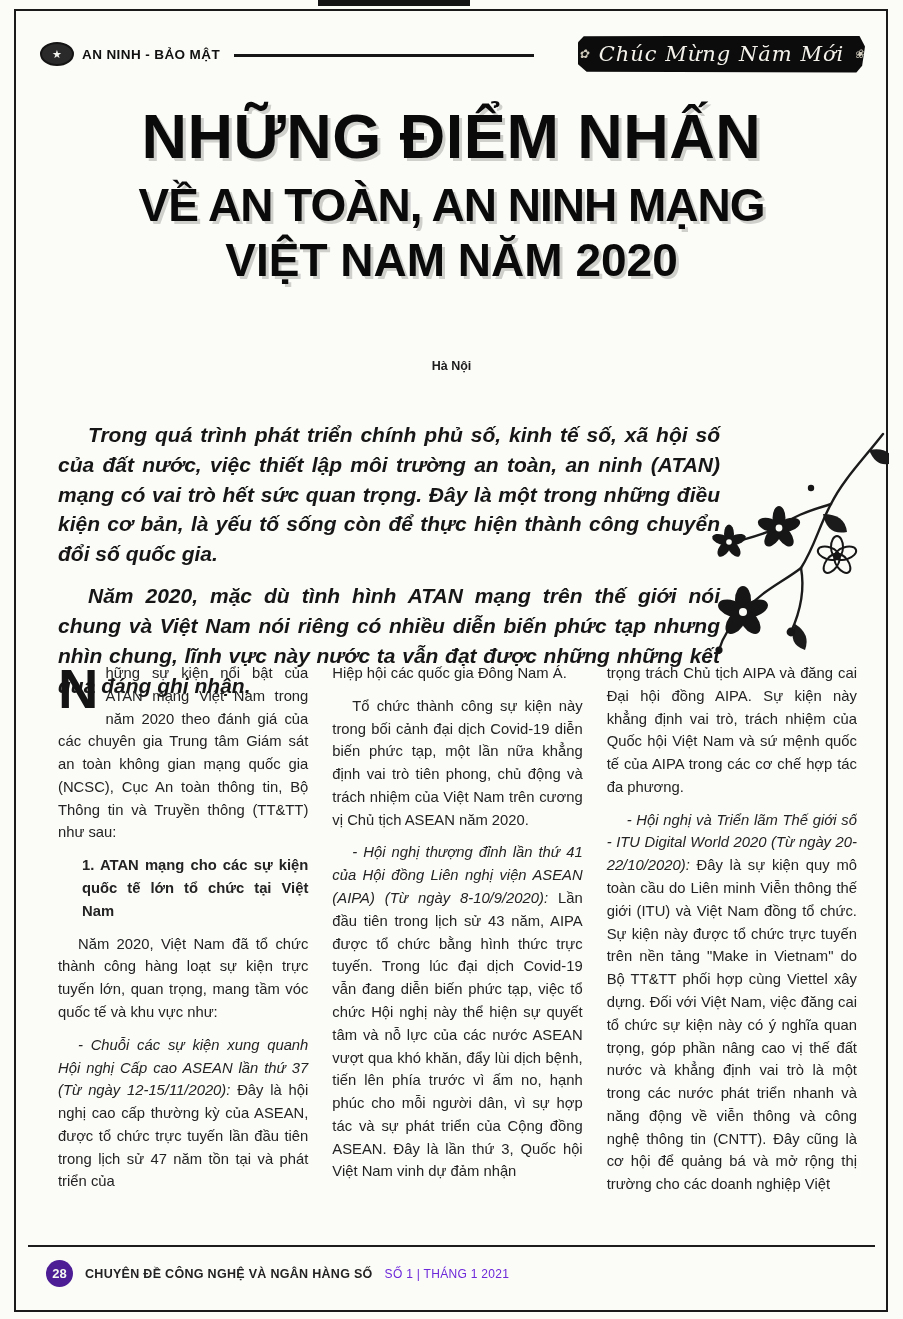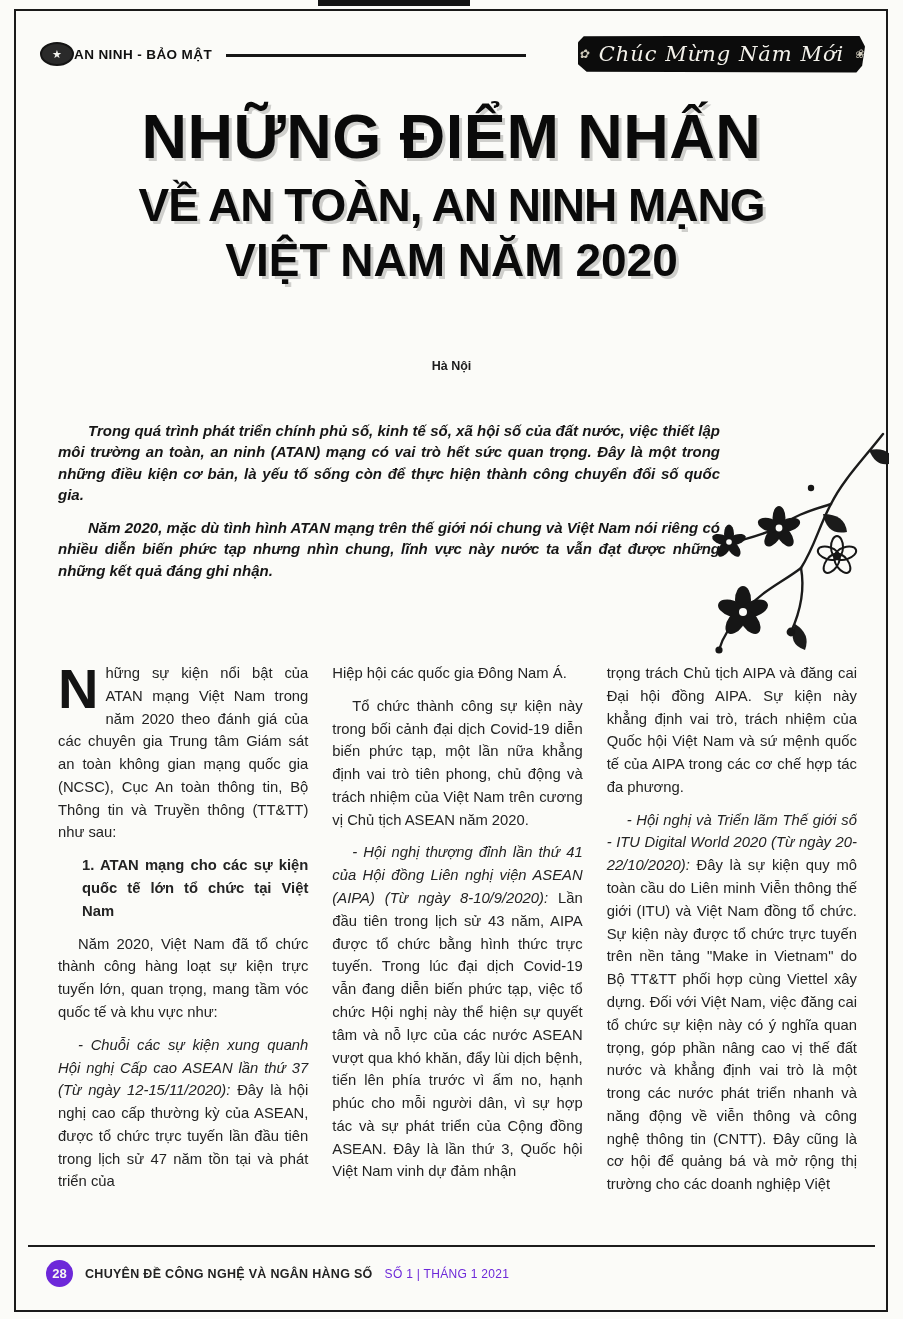--- a/index.html
+++ b/index.html
@@ -14,21 +14,21 @@
     border:2px solid #1a1a1a; pointer-events:none;
   }
 
   
   .header { position:absolute; top:34px; left:40px; right:38px; height:40px; display:flex; align-items:center; }
   .badge {
     width:30px; height:20px; border:2px solid #141414; border-radius:50%;
     display:inline-flex; align-items:center; justify-content:center; background:#2a2a2a; flex:none;
   }
   .badge-star { color:#f4f4f0; font-size:11px; line-height:1; }
-  .section-label { font-weight:bold; font-size:13.5px; letter-spacing:.4px; color:#111; white-space:nowrap; }
+  .section-label { font-weight:bold; font-size:13.5px; letter-spacing:.4px; margin-left:8px; color:#111; white-space:nowrap; }
   .header-rule { width:300px; height:3px; background:#161616; margin-left:14px; margin-top:2px; }
   .banner {
     margin-left:auto; width:287px; height:37px; background:#0c0c0c; color:#f3f1ea;
     display:flex; align-items:center; justify-content:center; gap:10px;
     font-family:"DejaVu Serif", serif; font-style:italic;
     clip-path: polygon(0 18%, 2% 2%, 98% 0, 100% 30%, 99% 82%, 97% 100%, 3% 98%, 0 78%);
   }
   .banner-text { font-size:21px; letter-spacing:1px; white-space:nowrap; }
   .orn { font-size:12px; color:#cfcabb; }
 
@@ -40,21 +40,21 @@
   .t3 { font-size:46px; letter-spacing:0; margin-top:8px; }
 
   
   .byline { position:absolute; top:356px; left:0; right:0; text-align:center; color:#1c1c1c; }
   .author { font-weight:bold; font-size:14px; letter-spacing:.4px; }
   .location { font-weight:bold; font-size:12.5px; margin-top:3px; }
 
   
   .lead {
     position:absolute; top:420px; left:58px; width:662px;
-    font-weight:bold; font-style:italic; font-size:15px; line-height:1.42;
+    font-weight:bold; font-style:italic; font-size:21px; line-height:1.42;
     text-align:justify; color:#161616;
   }
   .lead-p { margin:0 0 12px 0; text-indent:30px; }
 
   
   .flower { position:absolute; top:428px; right:14px; }
 
   
   .columns {
     position:absolute; top:662px; left:58px; right:46px; height:580px;
@@ -67,21 +67,21 @@
   .it { font-style:italic; }
   .dropcap {
     float:left; font-size:56px; line-height:.82; font-weight:bold;
     padding:4px 7px 0 0; color:#141414;
   }
 
   
   .footer-rule { position:absolute; left:28px; right:28px; bottom:72px; height:2px; background:#1c1c1c; }
   .footer { position:absolute; left:46px; bottom:32px; display:flex; align-items:center; gap:12px; }
   .pagenum {
-    width:27px; height:27px; border-radius:50%; background:#6d28d9; color:#f6f6f2;
+    width:27px; height:27px; border-radius:50%; background:#4c1d95; color:#f6f6f2;
     display:inline-flex; align-items:center; justify-content:center;
     font-weight:bold; font-size:13px; flex:none;
   }
   .journal { font-weight:bold; font-size:12.5px; letter-spacing:.3px; color:#222; white-space:nowrap; }
   .issue { font-size:12px; color:#6d28d9; letter-spacing:.3px; white-space:nowrap;text-align:right; }
 </style>
 </head>
 <body>
 
 <div class="page">

